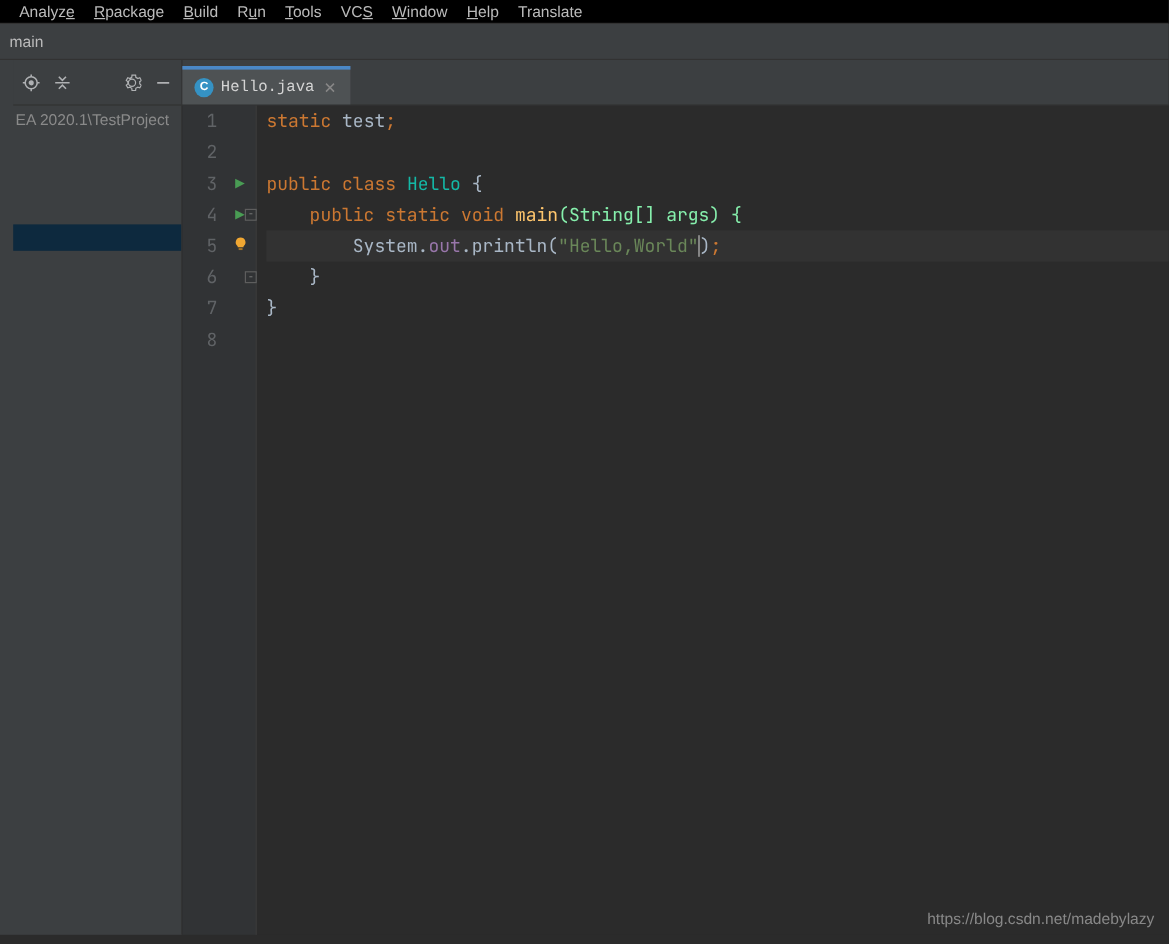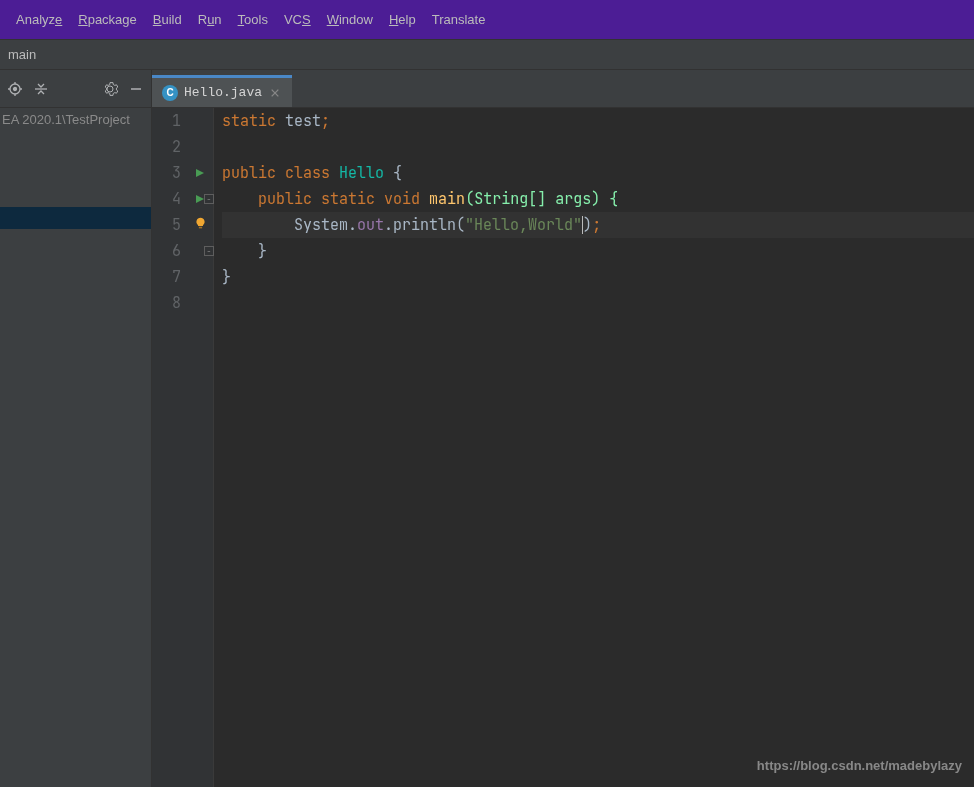--- a/index.html
+++ b/index.html
@@ -7,22 +7,22 @@
       width: 974px;
       height: 787px;
       background: #2b2b2b;
       font-family: "Segoe UI", Arial, sans-serif;
       font-size: 13px;
       color: #bbbbbb;
       overflow: hidden;
       position: relative;
     }
     .menu-bar {
-      height: 40px;
-      background: #4c1d95;
+      height: 20px;
+      background: #000000;
       display: flex;
       align-items: center;
       padding: 0 8px;
       border-bottom: 1px solid #323232;
     }
     .menu-item {
       padding: 3px 8px;
       color: #bbbbbb;
       cursor: pointer;
     }
@@ -43,20 +43,21 @@
     .main-row {
       display: flex;
       height: calc(100% - 58px);
     }
     .left-panel {
       width: 152px;
       background: #3c3f41;
       border-right: 1px solid #323232;
       display: flex;
       flex-direction: column;
+      padding-left: 11px;
     }
     .left-toolbar {
       height: 38px;
       background: #3c3f41;
       display: flex;
       align-items: center;
       padding: 0 4px;
       gap: 4px;
       border-bottom: 1px solid #323232;
     }
@@ -206,21 +207,20 @@
       background: #bbbbbb;
       vertical-align: middle;
       margin-bottom: 2px;
     }
     .watermark {
       position: absolute;
       right: 12px;
       bottom: 14px;
       color: #888;
       font-size: 13px;
-      font-weight: bold;
     }
   </style>
 </head>
 <body>
 
 <div class="menu-bar">
   <div class="menu-item"><span>Analyz</span><span class="underline">e</span><span></span></div>
   <div class="menu-item"><span></span><span class="underline">R</span><span>package</span></div>
   <div class="menu-item"><span></span><span class="underline">B</span><span>uild</span></div>
   <div class="menu-item"><span>R</span><span class="underline">u</span><span>n</span></div>

